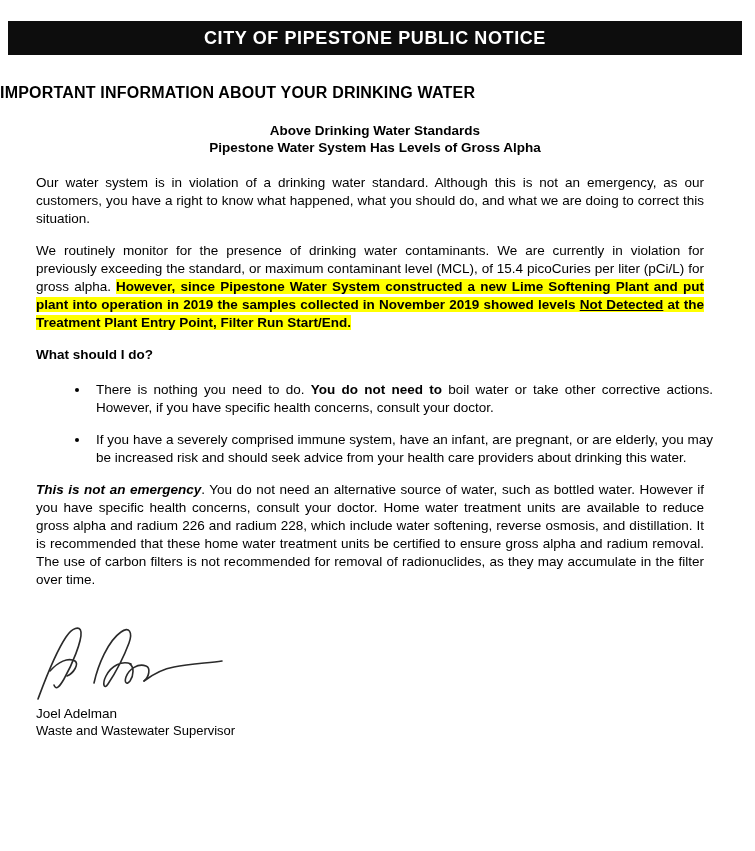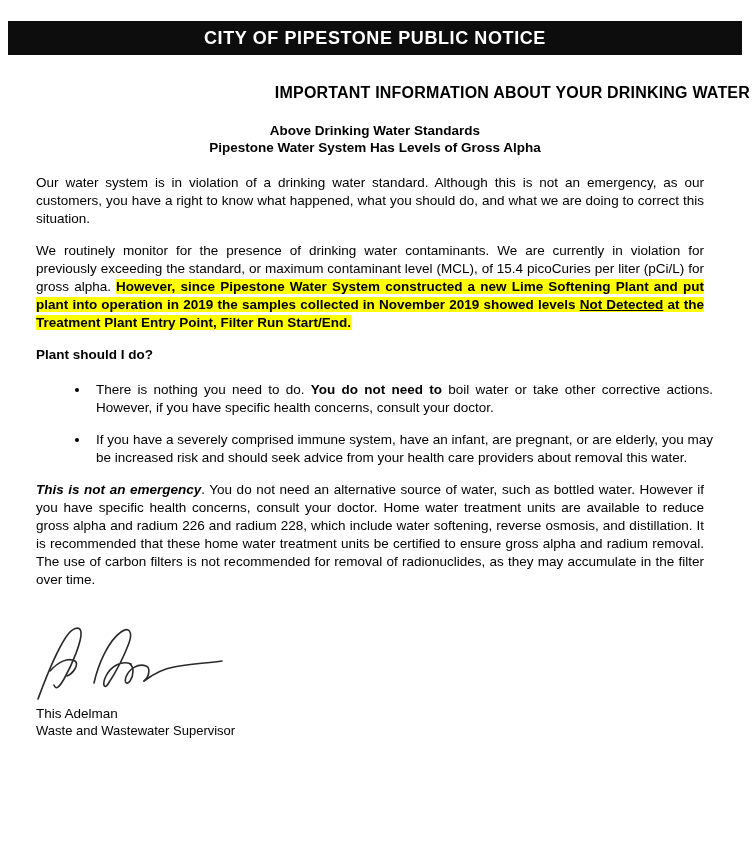--- a/index.html
+++ b/index.html
@@ -18,22 +18,22 @@
     background: #0d0d0d;
     color: #ffffff;
     display: flex;
     align-items: center;
     justify-content: center;
     font-size: 18px;
     font-weight: bold;
     letter-spacing: 0.6px;
   }
   .heading {
-    margin: 29px 0 0 0;
-    text-align: right;
+    margin: 29px 7px 0 0;
+    text-align: left;
     font-size: 16px;
     font-weight: bold;
     letter-spacing: 0.2px;
   }
   .subheading {
     margin-top: 21px;
     text-align: center;
     font-size: 13.5px;
     font-weight: bold;
     line-height: 16.5px;
@@ -82,36 +82,36 @@
     <div>Pipestone Water System Has Levels of Gross Alpha</div>
   </div>
 
   <div class="content">
 
     <p>Our water system is in violation of a drinking water standard. Although this is not an emergency, as our customers, you have a right to know what happened, what you should do, and what we are doing to correct this situation.</p>
 
     <p><span>We routinely monitor for the presence of drinking water contaminants. We are currently in violation for previously exceeding the standard, or maximum contaminant level (MCL), of 15.4 picoCuries per liter (pCi/L) for gross alpha. </span><mark class="hl"><span>However, since Pipestone Water System constructed a new Lime Softening Plant and put plant into operation in 2019 the samples collected in November 2019 showed levels </span><u>Not Detected</u><span> at the Treatment Plant Entry Point, Filter Run Start/End.</span></mark></p>
 
 
-    <p class="bold">Plant should I do?</p>
+    <p class="bold">What should I do?</p>
 
     <ul class="action-list">
       <li><span>There is nothing you need to do. </span><b>You do not need to</b><span> boil water or take other corrective actions. However, if you have specific health concerns, consult your doctor.</span></li>
-      <li>If you have a severely comprised immune system, have an infant, are pregnant, or are elderly, you may be increased risk and should seek advice from your health care providers about removal this water.</li>
+      <li>If you have a severely comprised immune system, have an infant, are pregnant, or are elderly, you may be increased risk and should seek advice from your health care providers about drinking this water.</li>
     </ul>
 
     <p><b class="italic">This is not an emergency</b><span>. You do not need an alternative source of water, such as bottled water. However if you have specific health concerns, consult your doctor. Home water treatment units are available to reduce gross alpha and radium 226 and radium 228, which include water softening, reverse osmosis, and distillation. It is recommended that these home water treatment units be certified to ensure gross alpha and radium removal. The use of carbon filters is not recommended for removal of radionuclides, as they may accumulate in the filter over time.</span></p>
 
 
     <div class="signature-block">
       <svg class="signature-svg" width="195" height="82" viewBox="0 0 195 82" fill="none" xmlns="http://www.w3.org/2000/svg">
         <path d="M4,78 C10,62 20,34 32,16 C38,7 46,4 47,11 C48,20 38,44 30,58 C26,65 22,70 20,64" stroke="#2a2a2a" stroke-width="1.6" fill="none" stroke-linecap="round"></path>
         <path d="M16,50 C24,41 34,36 41,40 C45,43 40,52 33,55" stroke="#2a2a2a" stroke-width="1.6" fill="none" stroke-linecap="round"></path>
         <path d="M60,62 C64,44 74,20 87,11 C95,5 99,11 95,22 C89,38 80,54 74,63 C70,69 68,63 72,55 C77,45 88,39 97,43" stroke="#2a2a2a" stroke-width="1.6" fill="none" stroke-linecap="round"></path>
         <path d="M96,43 C100,46 100,54 96,60 C93,64 90,62 92,56 C95,48 104,42 112,45 C117,47 115,56 110,60" stroke="#2a2a2a" stroke-width="1.6" fill="none" stroke-linecap="round"></path>
         <path d="M110,60 C118,54 128,48 140,46 C156,43 174,42 188,40" stroke="#2a2a2a" stroke-width="1.6" fill="none" stroke-linecap="round"></path>
       </svg>
-      <div class="signer-name">This Adelman</div>
+      <div class="signer-name">Joel Adelman</div>
       <div class="signer-title">Waste and Wastewater Supervisor</div>
     </div>
 
   </div>
 </div>
 
 </body></html>

